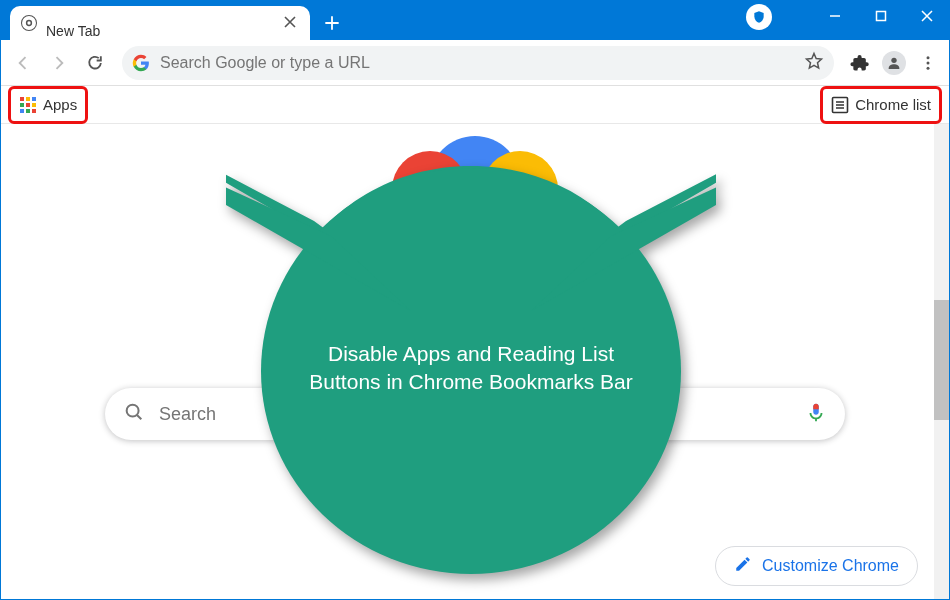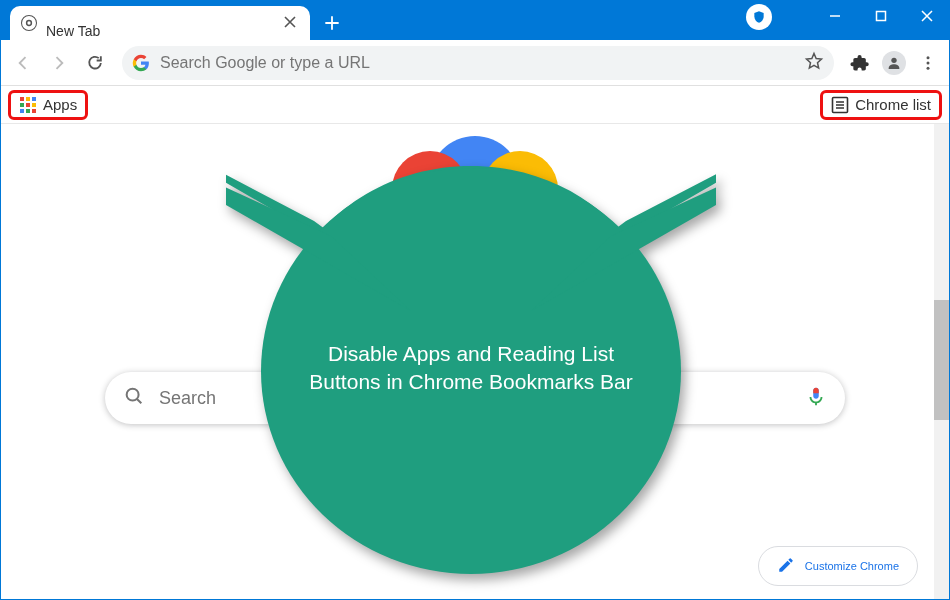--- a/index.html
+++ b/index.html
@@ -28,50 +28,50 @@
   .omnibox { flex: 1; height: 34px; background: #f1f3f4; border-radius: 17px; display: flex; align-items: center; padding: 0 10px; gap: 10px; margin: 0 6px; }
   .omnibox .g-icon { width: 18px; height: 18px; }
   .omnibox input { flex: 1; border: none; background: transparent; font-size: 16px; color: #555; outline: none; }
   .omnibox .star { color: #555; cursor: pointer; }
   .toolbar-icon { width: 28px; height: 28px; display: flex; align-items: center; justify-content: center; color: #444; cursor: pointer; }
   .avatar { width: 24px; height: 24px; border-radius: 50%; background: #dfe1e4; display:flex; align-items:center; justify-content:center;}
   .avatar svg { fill:#555; width:16px; height:16px;}
 
   
   .bookmarks { height: 38px; background: #fff; border-bottom: 1px solid #e8e8e8; display: flex; align-items: center; padding: 0 8px; justify-content: space-between; }
-  .bm-item { display: flex; align-items: center; gap: 6px; padding: 6px 8px; cursor: pointer; color: #333; font-size: 15px; border: 3px solid #e11; border-radius: 6px; height: 30px; }
+  .bm-item { display: flex; align-items: center; gap: 6px; padding: 6px 8px; cursor: pointer; color: #333; font-size: 15px; border: 3px solid #e11; border-radius: 6px; height: 38px; }
   .apps-icon { width: 18px; height: 18px; }
   .rl-icon { width: 18px; height: 18px; }
 
   
   .content { position: relative; height: calc(600px - 40px - 46px - 38px); overflow: hidden; background: #fff; }
   .scrollbar { position: absolute; right: 0; top: 0; width: 16px; height: 100%; background: #f1f1f1; }
   .scroll-thumb { position: absolute; right: 0; width: 16px; background: #c1c1c1; }
 
   .logo-wrap { position: absolute; top: 10px; left: 50%; transform: translateX(-50%); }
 
-  .searchbar { position: absolute; top: 248px; left: 50%; transform: translateX(-50%); width: 740px; height: 52px; background: #fff; border-radius: 26px; box-shadow: 0 1px 6px rgba(32,33,36,.28); display: flex; align-items: center; padding: 0 18px; gap: 14px; }
+  .searchbar { position: absolute; top: 264px; left: 50%; transform: translateX(-50%); width: 740px; height: 52px; background: #fff; border-radius: 26px; box-shadow: 0 1px 6px rgba(32,33,36,.28); display: flex; align-items: center; padding: 0 18px; gap: 14px; }
   .searchbar .mag { color:#757575; }
   .searchbar input { flex: 1; border: none; font-size: 18px; color: #555; outline: none; }
   .mic svg { width: 22px; height: 22px; }
 
   .callout {
     position: absolute;
     left: 226px; top: 2px;
     width: 490px; height: 448px;
     filter: drop-shadow(4px 6px 6px rgba(0,0,0,.35));
     pointer-events: none;
   }
   .callout svg { width: 100%; height: 100%; }
   .callout-text {
     position: absolute; left: 50%; top: 54%; transform: translate(-50%, -50%);
     width: 340px; text-align: center; color: #fff; font-size: 21px; line-height: 1.35; font-family: Arial, sans-serif;
   }
 
-  .customize { position: absolute; right: 32px; bottom: 14px; height: 40px; background: #fff; border: 1px solid #dadce0; border-radius: 20px; display: flex; align-items: center; padding: 0 18px; gap: 10px; cursor: pointer; color: #1a73e8; font-size: 11px; }
+  .customize { position: absolute; right: 32px; bottom: 14px; height: 40px; background: #fff; border: 1px solid #dadce0; border-radius: 20px; display: flex; align-items: center; padding: 0 18px; gap: 10px; cursor: pointer; color: #1a73e8; font-size: 16px; }
   .customize svg { width: 18px; height: 18px; fill: #1a73e8; }
 
   .border-frame { position: absolute; inset: 0; border: 1px solid #0078d7; pointer-events: none; }
 </style>
 </head>
 <body>
 
 <div class="titlebar">
   <div class="tabstrip">
     <div class="tab">

